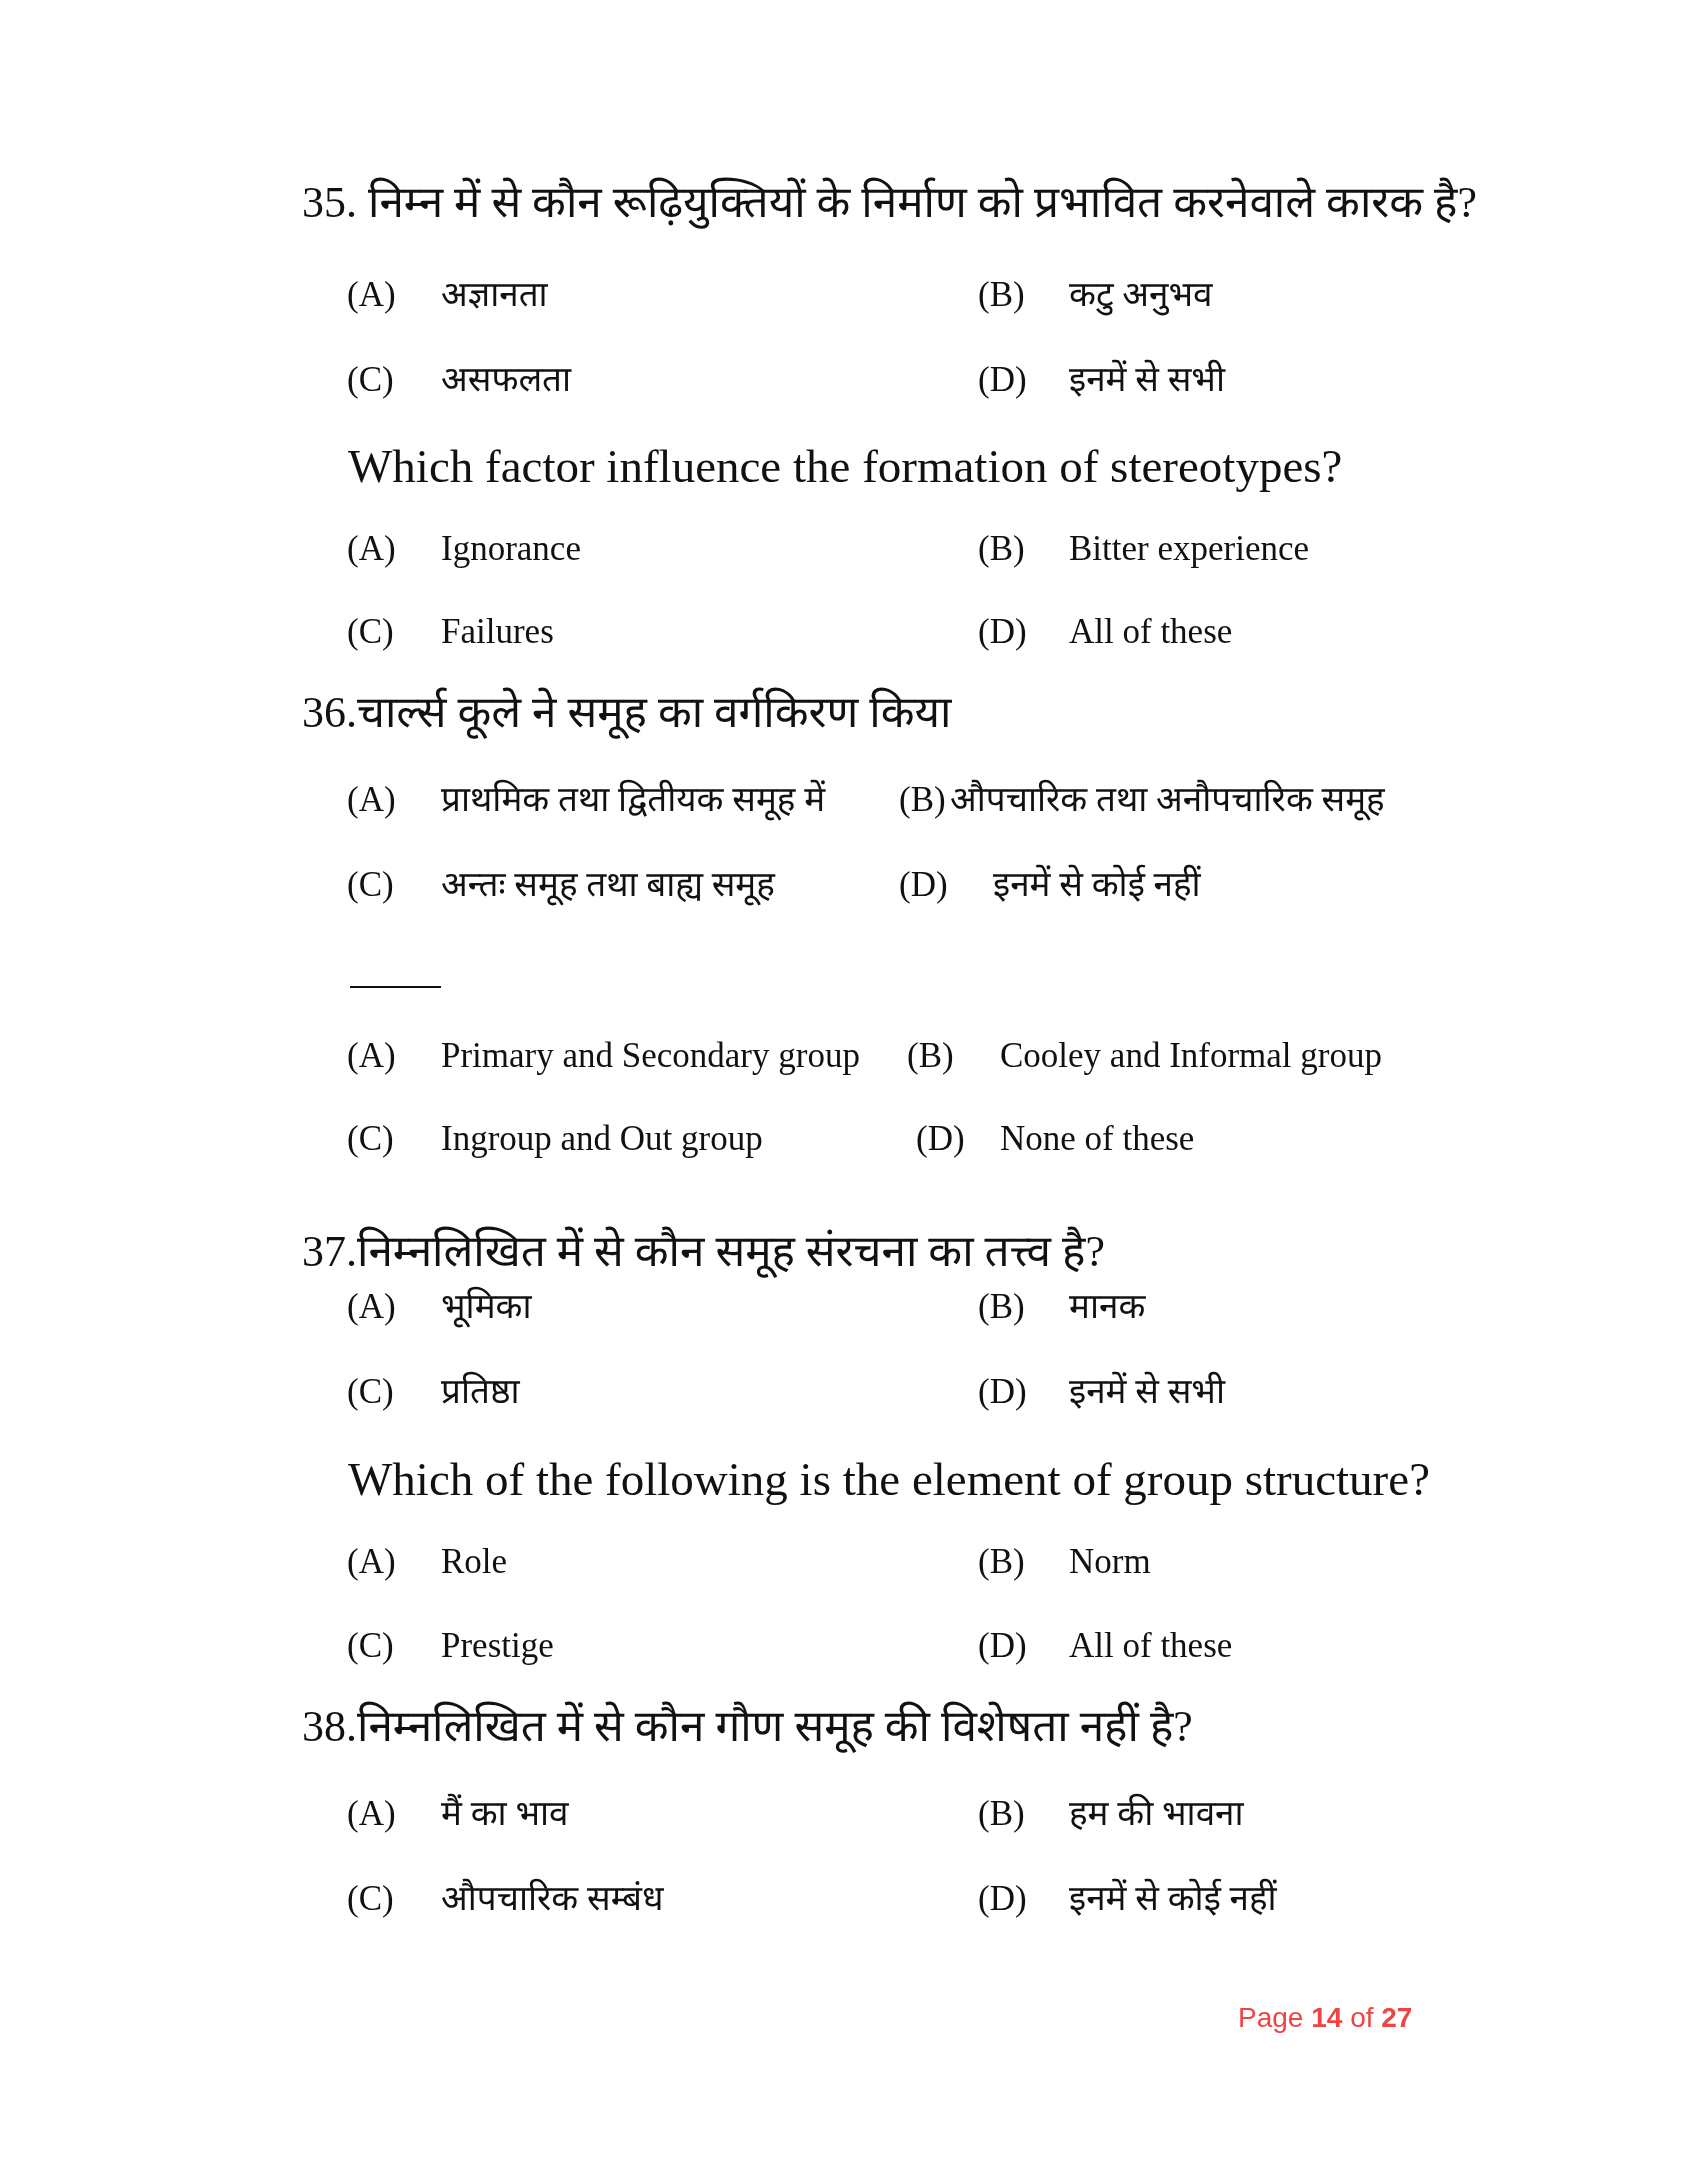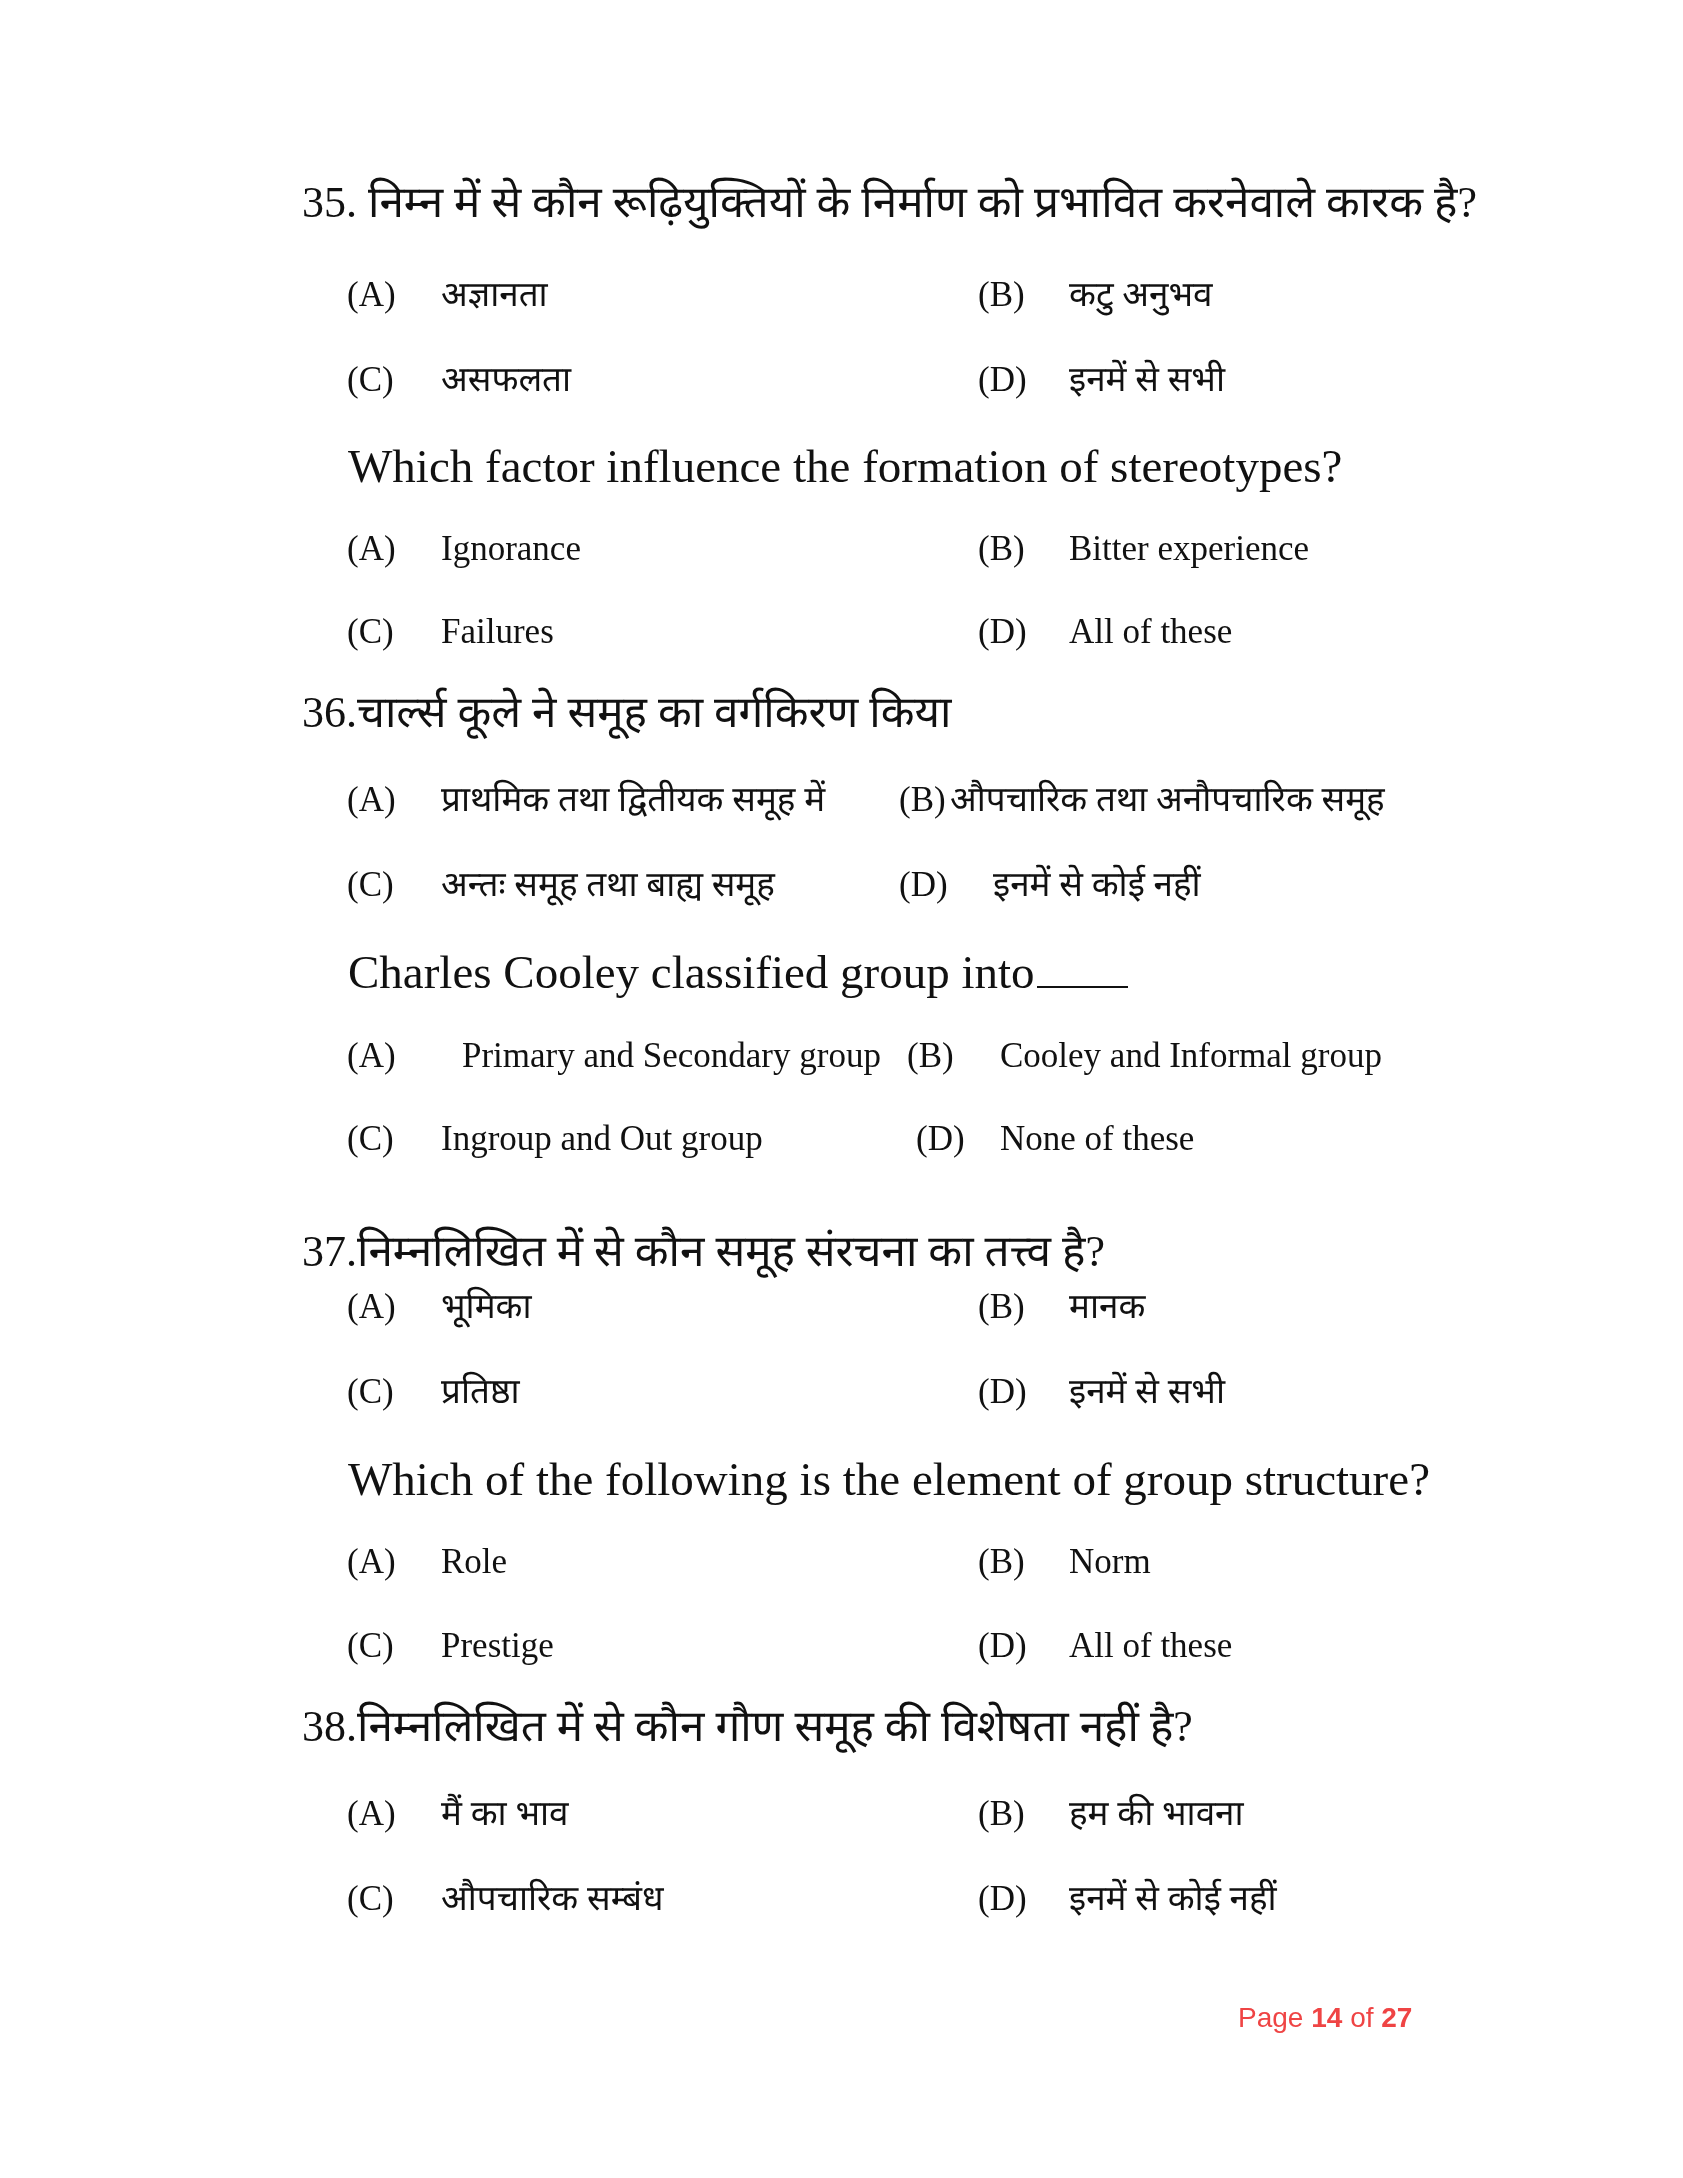--- a/index.html
+++ b/index.html
@@ -46,24 +46,24 @@
 <div class="lbl" style="left:347px; top:778px;">(A)</div>
 <div class="txt" style="left:441px; top:778px;">प्राथमिक तथा द्वितीयक समूह में</div>
 <div class="lbl" style="left:899px; top:778px;">(B)</div>
 <div class="txt" style="left:950px; top:778px;">औपचारिक तथा अनौपचारिक समूह</div>
 <div class="lbl" style="left:347px; top:863px;">(C)</div>
 <div class="txt" style="left:441px; top:863px;">अन्तः समूह तथा बाह्य समूह</div>
 <div class="lbl" style="left:899px; top:863px;">(D)</div>
 <div class="txt" style="left:993px; top:863px;">इनमें से कोई नहीं</div>
 
 <div class="line" style="left:348px; top:950px;">
-  <span>Charles Cooley classified group into</span><span class="blank"></span>
+  <span class="blank"></span>
 </div>
 <div class="lbl" style="left:347px; top:1034px;">(A)</div>
-<div class="txt" style="left:462px; top:1034px;">Primary and Secondary group</div>
+<div class="txt" style="left:441px; top:1034px;">Primary and Secondary group</div>
 <div class="lbl" style="left:907px; top:1034px;">(B)</div>
 <div class="txt" style="left:1000px; top:1034px;">Cooley and Informal group</div>
 <div class="lbl" style="left:347px; top:1117px;">(C)</div>
 <div class="txt" style="left:441px; top:1117px;">Ingroup and Out group</div>
 <div class="lbl" style="left:916px; top:1117px;">(D)</div>
 <div class="txt" style="left:1000px; top:1117px;">None of these</div>
 
 <div class="line q-hi" style="left:302px; top:1198px;margin-top:32px;">
   <span>37.</span><span>निम्नलिखित में से कौन समूह संरचना का तत्त्व है?</span>
 </div>

